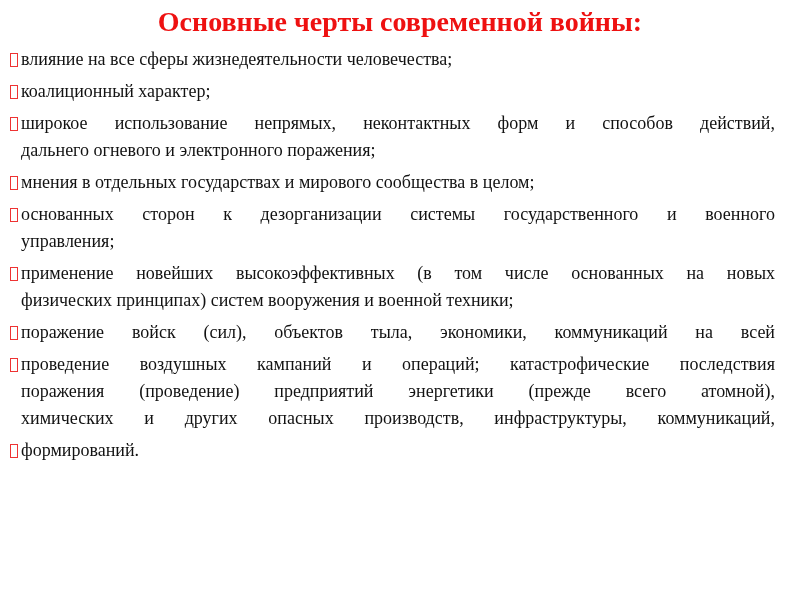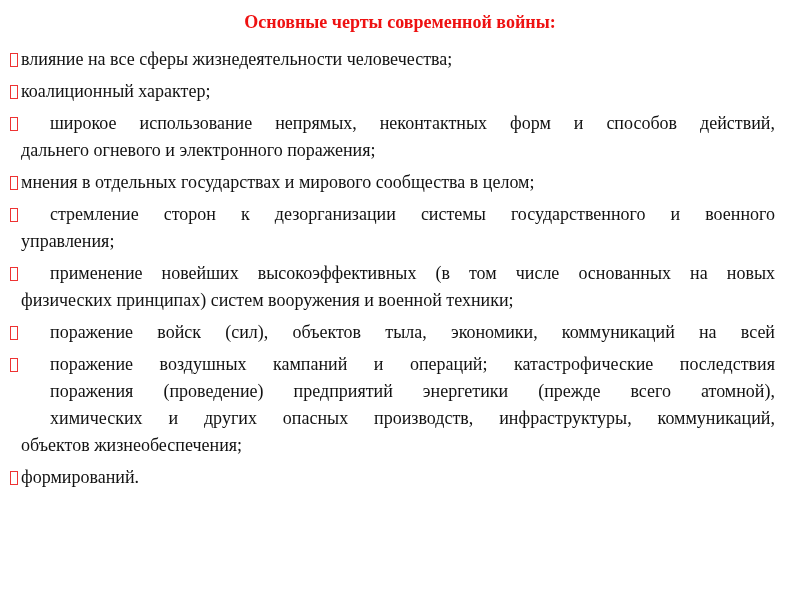--- a/index.html
+++ b/index.html
@@ -11,21 +11,21 @@
     position: relative;
     width: 800px;
     height: 600px;
     background: var(--bg, #ffffff);
     overflow: hidden;
     font-family: "Liberation Serif", "DejaVu Serif", serif;
   }
   .title {
     margin: 7px 20px 9px 20px;
     text-align: center;
-    font-size: 18px;
+    font-size: 28px;
     font-weight: bold;
     color: var(--title-color, #ee1111);
     line-height: 30px;
   }
   .items {
     position: absolute;
     left: 10px;
     right: 25px;
     top: 46px;
   }
@@ -46,21 +46,20 @@
     background: #ffffff;
     box-sizing: content-box;
   }
   .line {
     line-height: 27px;
     text-align: left;
   }
   .line.jl {
     text-align: justify;
     text-align-last: justify;
-    margin-left: 29px;
   }
 </style>
 </head>
 <body>
 
 <div class="slide" style="--bg: #ffffff; --title-color: #ee1111; --text-color: #121212; --bullet-color: #ee3333;">
   <div class="title">Основные черты современной войны:</div>
   <div class="items">
       <div class="item">
         <span class="bullet"></span>
@@ -74,37 +73,36 @@
         <span class="bullet"></span>
         <div class="line jl">широкое использование непрямых, неконтактных форм и способов действий,</div>
         <div class="line">дальнего огневого и электронного поражения;</div>
       </div>
       <div class="item">
         <span class="bullet"></span>
         <div class="line">мнения в отдельных государствах и мирового сообщества в целом;</div>
       </div>
       <div class="item">
         <span class="bullet"></span>
-        <div class="line jl">стремление сторон к дезорганизации системы государственного и военного</div>
+        <div class="line jl">основанных сторон к дезорганизации системы государственного и военного</div>
         <div class="line">управления;</div>
       </div>
       <div class="item">
         <span class="bullet"></span>
         <div class="line jl">применение новейших высокоэффективных (в том числе основанных на новых</div>
         <div class="line">физических принципах) систем вооружения и военной техники;</div>
       </div>
       <div class="item">
         <span class="bullet"></span>
         <div class="line jl">поражение войск (сил), объектов тыла, экономики, коммуникаций на всей</div>
       </div>
       <div class="item">
         <span class="bullet"></span>
-        <div class="line jl">поражение воздушных кампаний и операций; катастрофические последствия</div>
+        <div class="line jl">проведение воздушных кампаний и операций; катастрофические последствия</div>
         <div class="line jl">поражения (проведение) предприятий энергетики (прежде всего атомной),</div>
         <div class="line jl">химических и других опасных производств, инфраструктуры, коммуникаций,</div>
-        <div class="line">объектов жизнеобеспечения;</div>
       </div>
       <div class="item">
         <span class="bullet"></span>
         <div class="line">формирований.</div>
       </div>
     </div>
 </div>
 
 </body></html>

